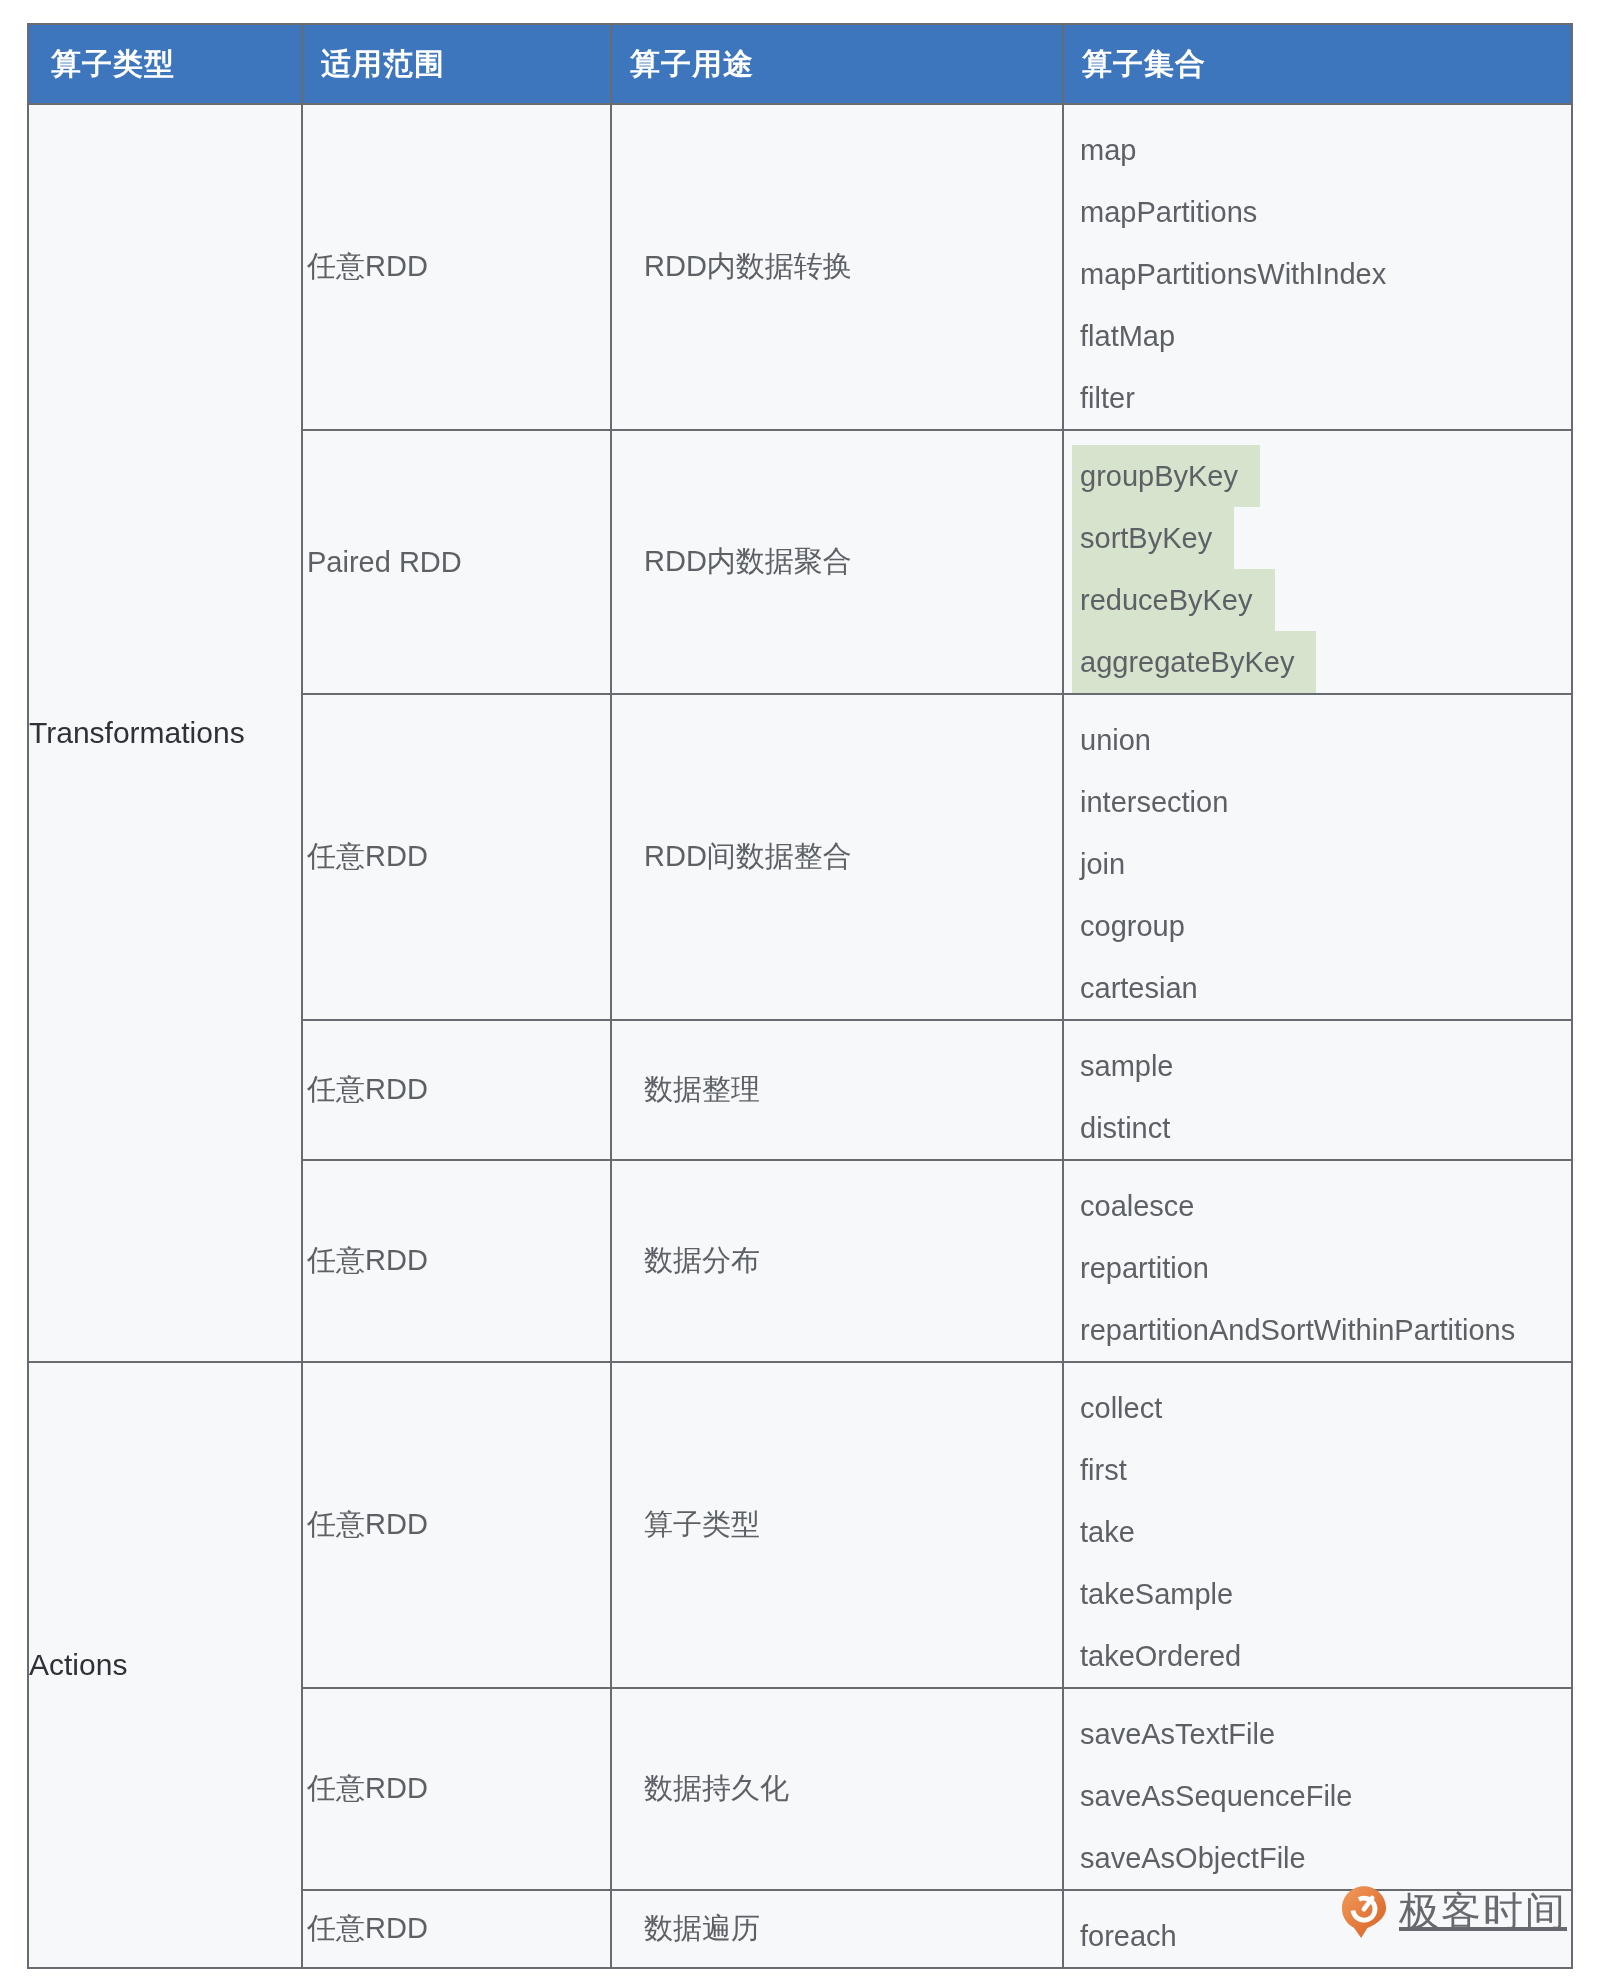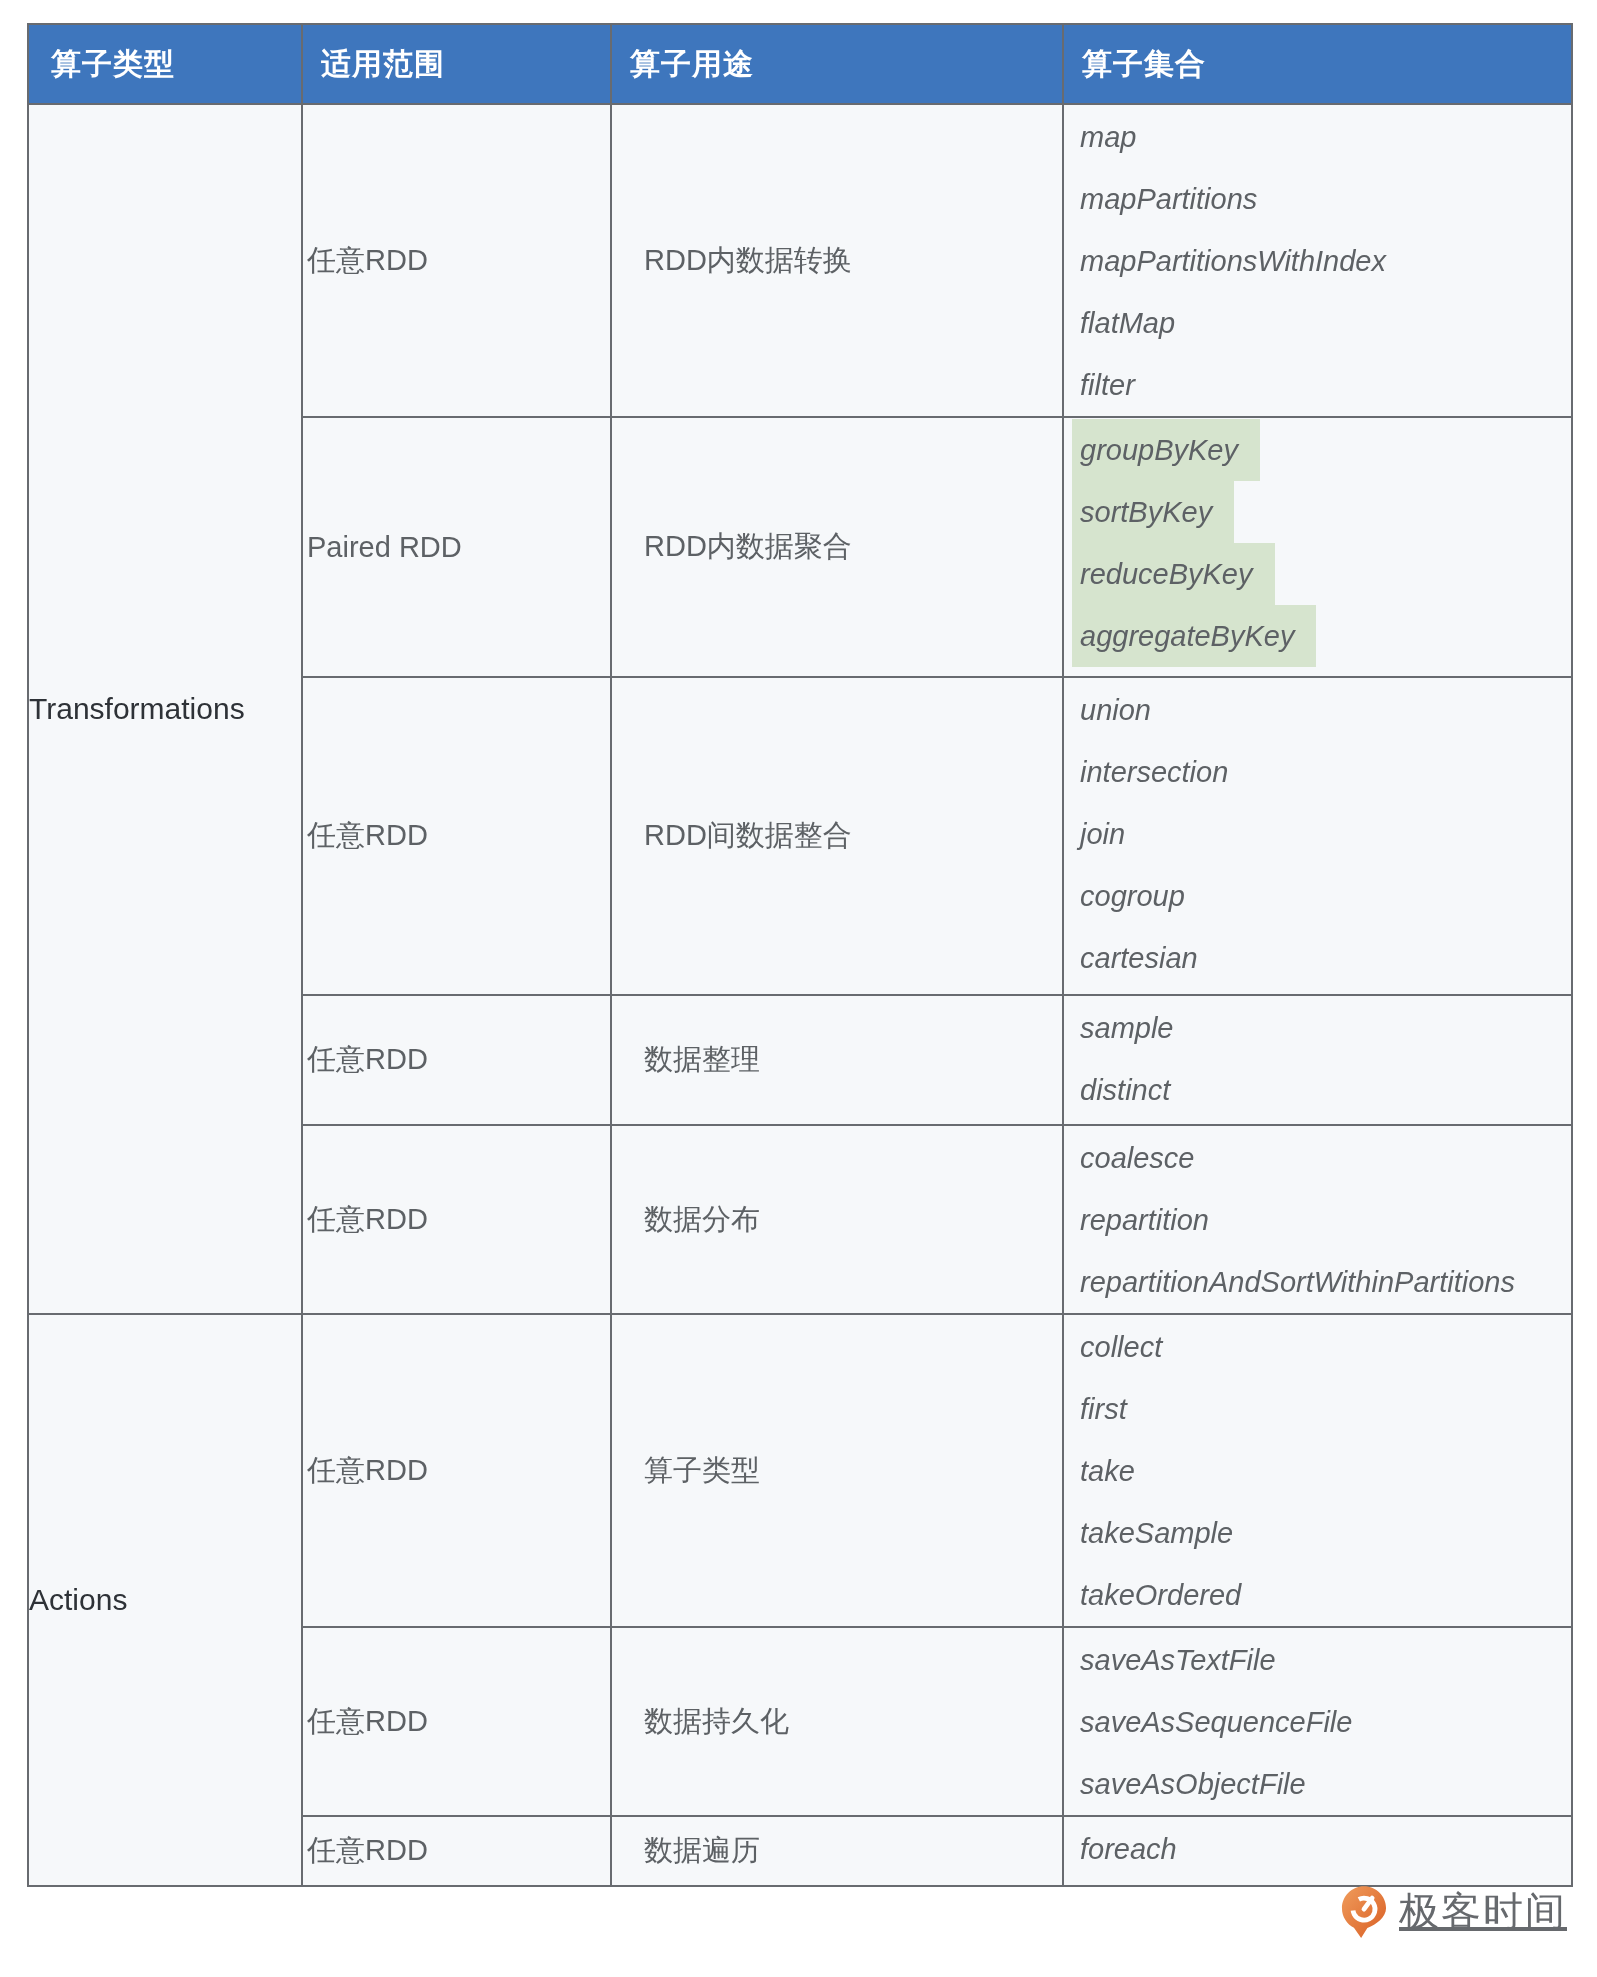--- a/index.html
+++ b/index.html
@@ -29,21 +29,21 @@
   thead th{
     background:var(--header_bg);color:#ffffff;
     height:80px;font-size:30px;font-weight:600;
     text-align:left;padding-left:18px;letter-spacing:1px;
   }
   thead th:first-child{padding-left:22px;}
   td{font-size:29px;vertical-align:middle;background:var(--cell_bg);}
   td.type{color:var(--text_dark);font-size:30px;}
   td.scope{padding-left:4px;}
   td.purpose{padding-left:32px;}
-  td.ops{vertical-align:top;padding:1px 16px 0 16px;font-style:italic;}
+  td.ops{vertical-align:top;padding:14px 16px 0 16px;}
   td.ops ul{list-style:none;}
   td.ops li{line-height:62px;white-space:nowrap;}
   .op{display:inline-block;}
   td.em{font-weight:normal;}
   ul.hl .op{
     background:var(--highlight);
     height:62px;line-height:62px;
     padding:0 22px 0 8px;margin-left:-8px;
   }
   tr.r1{height:312px;} tr.r2{height:260px;} tr.r3{height:318px;}

